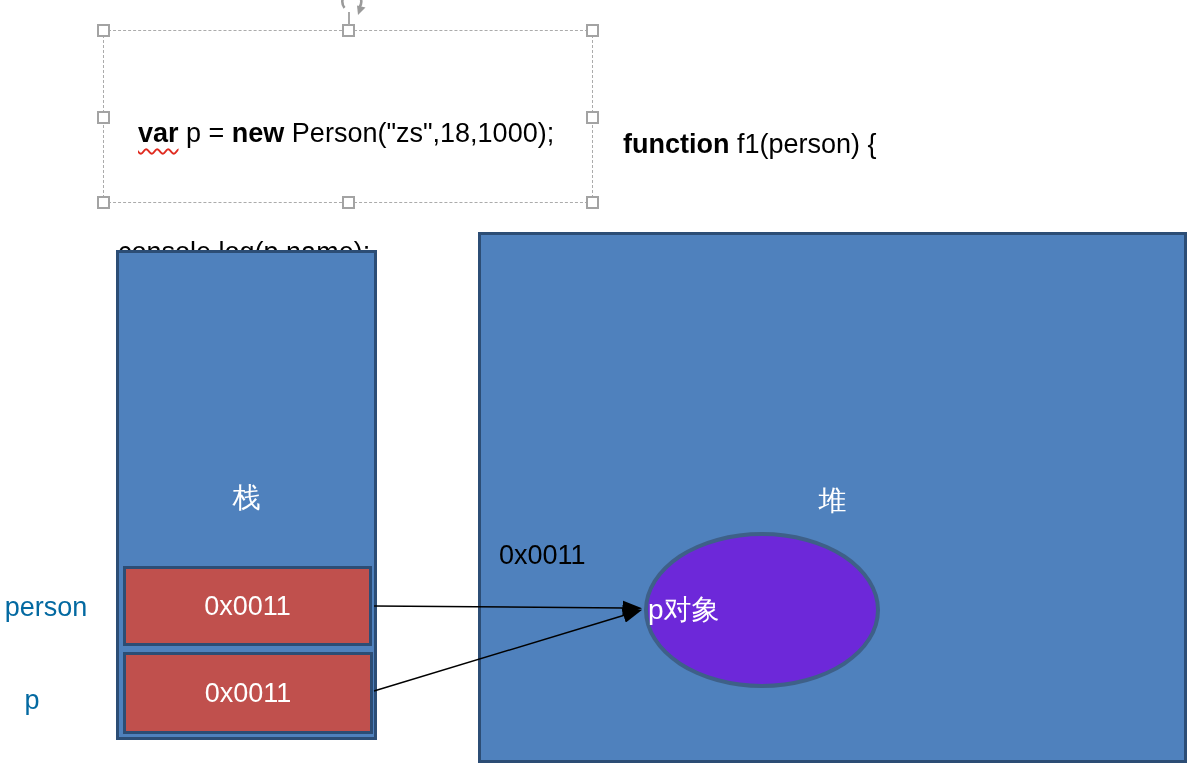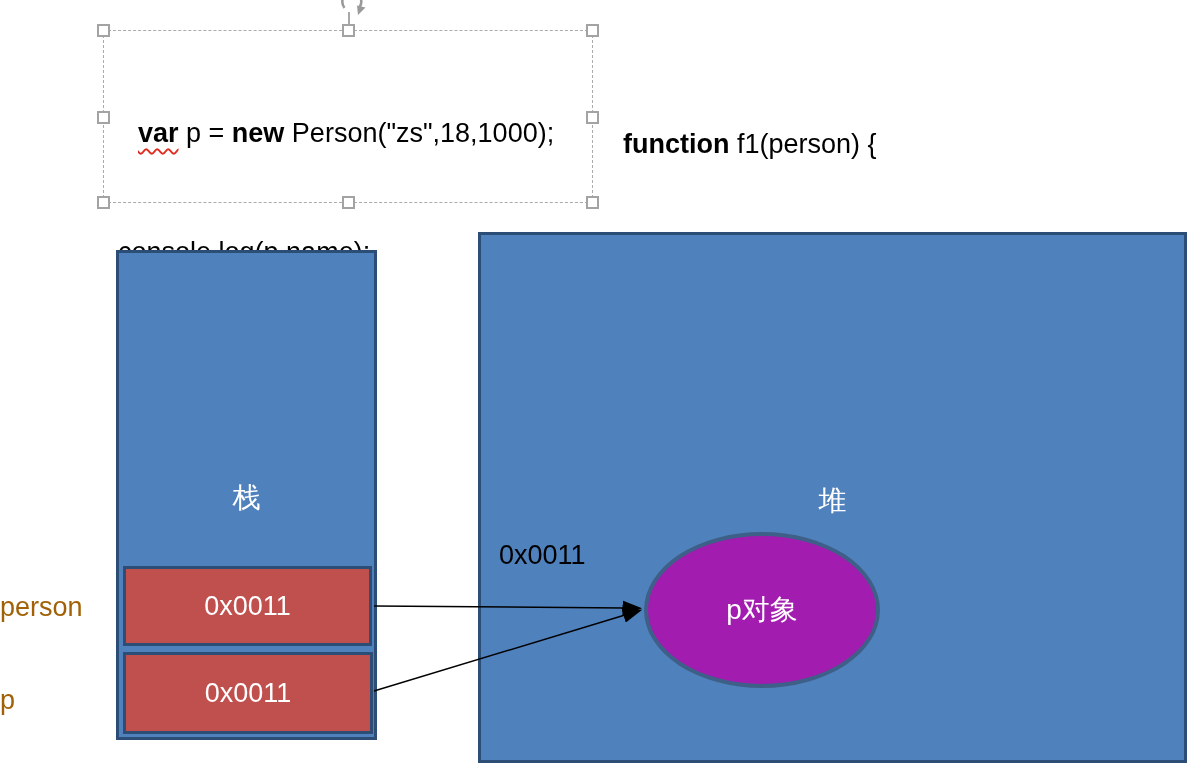--- a/index.html
+++ b/index.html
@@ -60,35 +60,35 @@
 
   .memcell{
     position:absolute;background:#C0504D;border:3px solid #2C4D75;
     box-sizing:border-box;display:flex;align-items:center;justify-content:center;
     color:#fff;font-size:27px;z-index:2;
   }
   .cell-person{left:123px;top:566px;width:249px;height:80px;}
   .cell-p{left:123px;top:652px;width:250px;height:82px;}
 
   .varlabel{
-    position:absolute;color:#a16207;font-size:27px;line-height:36px;
-    text-align:left;z-index:2;
+    position:absolute;color:#0369a1;font-size:27px;line-height:36px;
+    text-align:center;z-index:2;
   }
   .label-person{left:0;top:589px;width:92px;}
   .label-p{left:0;top:682px;width:64px;}
 
   .addr{
     position:absolute;left:499px;top:539px;color:#000;
     font-size:27px;line-height:32px;z-index:3;
   }
 
   .ellipse{
     position:absolute;left:644px;top:532px;width:236px;height:156px;
-    background:#a21caf;border:4px solid #3E6088;border-radius:50%;
-    box-sizing:border-box;display:flex;align-items:center;justify-content:center;
+    background:#6d28d9;border:4px solid #3E6088;border-radius:50%;
+    box-sizing:border-box;display:flex;align-items:center;justify-content:flex-start;
     color:#fff;font-size:28px;z-index:3;
   }
 
   .overlay{
     position:absolute;left:0;top:0;width:1199px;height:771px;
     z-index:9;pointer-events:none;
   }
 </style>
 </head>
 <body>

